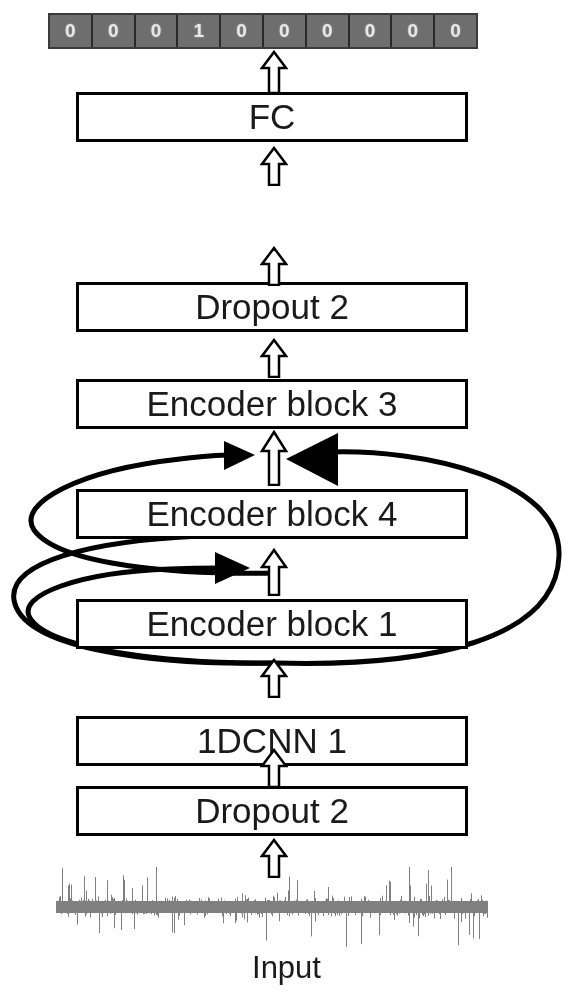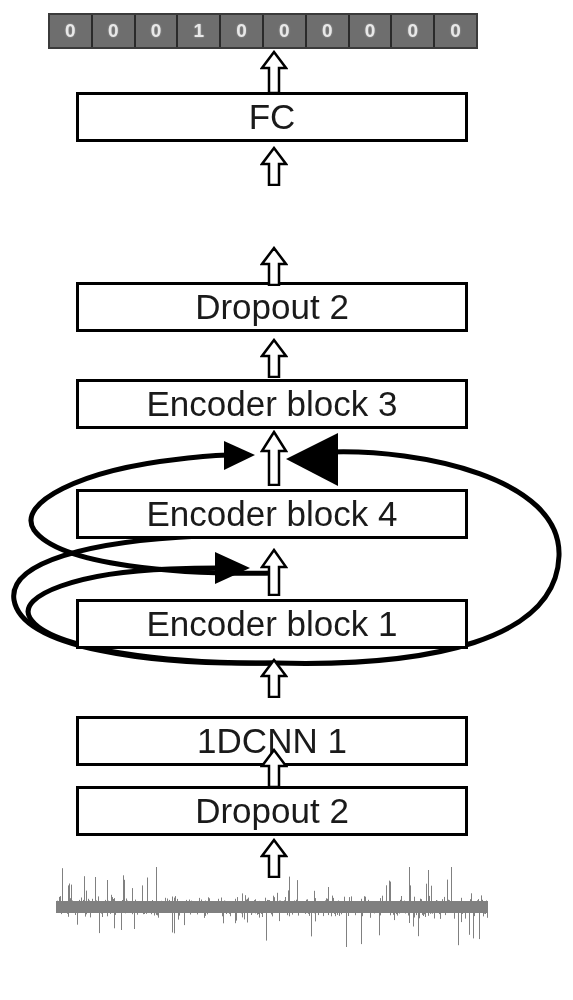--- a/index.html
+++ b/index.html
@@ -626,14 +626,15 @@
         <line x1="425.5" x2="425.5" y1="29.4" y2="46.6" stroke="#808080" stroke-width="1"></line>
         <line x1="426.5" x2="426.5" y1="33.8" y2="45.1" stroke="#808080" stroke-width="1"></line>
         <line x1="427.5" x2="427.5" y1="40.2" y2="50.4" stroke="#808080" stroke-width="1"></line>
         <line x1="428.5" x2="428.5" y1="37.2" y2="47.7" stroke="#808080" stroke-width="1"></line>
         <line x1="429.5" x2="429.5" y1="38.2" y2="48.0" stroke="#808080" stroke-width="1"></line>
         <line x1="430.5" x2="430.5" y1="34.5" y2="45.3" stroke="#808080" stroke-width="1"></line>
         <line x1="431.5" x2="431.5" y1="35.6" y2="51.8" stroke="#808080" stroke-width="1"></line>
       </g>
     </svg>
 
+  <div id="input-label">Input</div>
 
 </div>
 
 </body></html>

